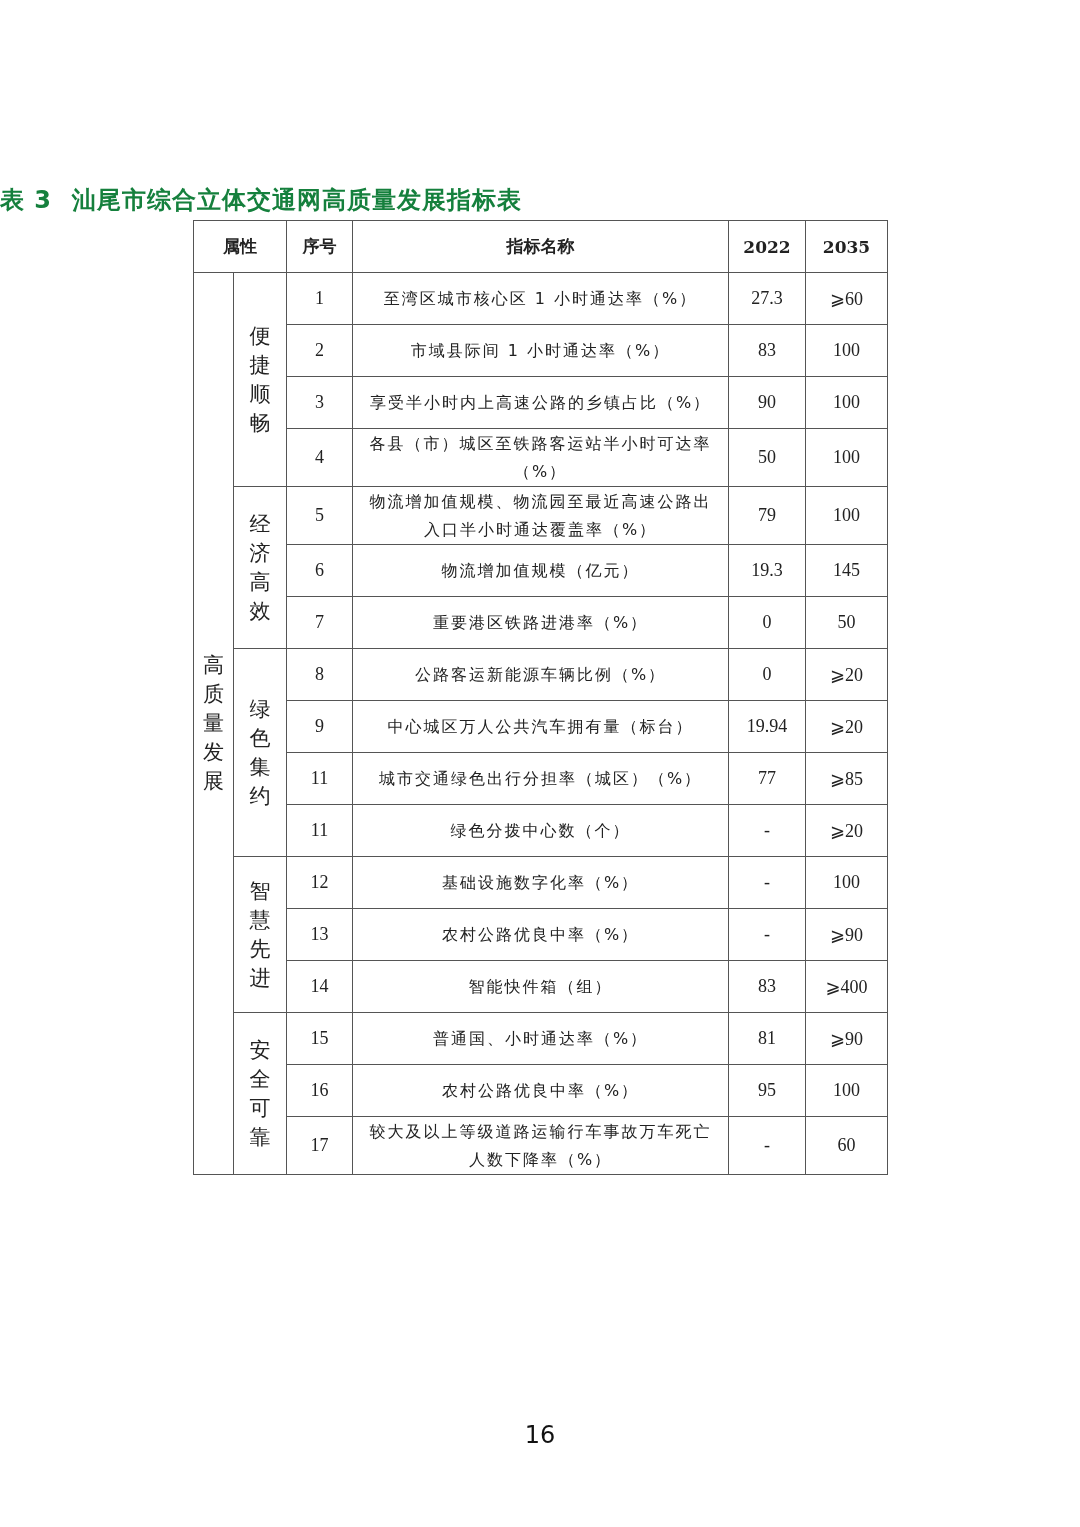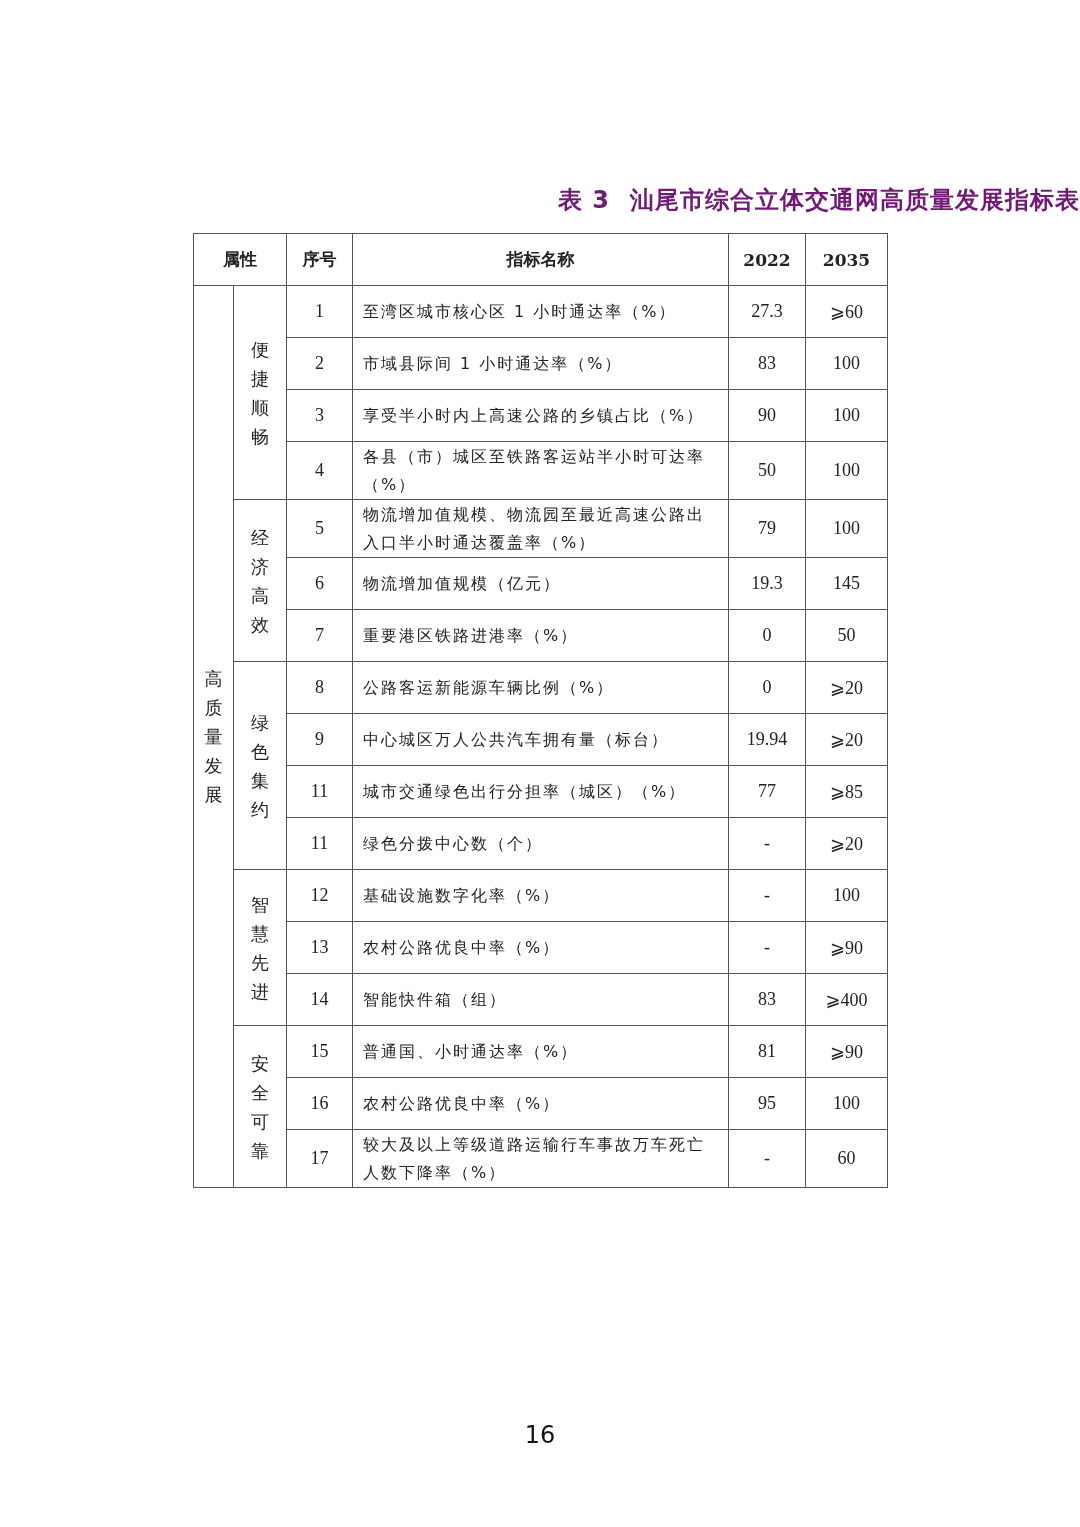--- a/index.html
+++ b/index.html
@@ -1,30 +1,30 @@
 <!DOCTYPE html>
 <html><head>
   <meta charset="utf-8">
   <style>
     html, body { margin:0; padding:0; background:#ffffff; }
     body { width:1080px; height:1527px; position:relative; overflow:hidden;
            font-family:"DejaVu Serif","Liberation Serif",serif; color:#222; }
-    .title { position:absolute; top:184px; left:0; width:1080px; text-align:right;
+    .title { position:absolute; top:184px; left:0; width:1080px; text-align:left;
              font-family:"DejaVu Sans","Liberation Sans",sans-serif; font-weight:bold;
-             font-size:24px; letter-spacing:1px; color:#701a75; }
+             font-size:24px; letter-spacing:1px; color:#15803d; }
     .title .num { margin-right:20px; }
-    table { position:absolute; top:233px; left:193px; border-collapse:collapse;
+    table { position:absolute; top:220px; left:193px; border-collapse:collapse;
             table-layout:fixed; width:694px; }
     td, th { border:1.5px solid #555; text-align:center; vertical-align:middle;
              font-size:17px; padding:0; }
     th { height:51px; font-weight:bold; font-size:17px; }
     th.cjk { font-family:"DejaVu Sans","Liberation Sans",sans-serif; font-weight:bold; }
-    td.name { text-align:left; padding:0 10px; line-height:28px; letter-spacing:2px;
+    td.name { text-align:center; padding:0 10px; line-height:28px; letter-spacing:2px;
               font-family:"DejaVu Sans","Liberation Sans",sans-serif; font-size:16px; }
-    td.vert { font-family:"DejaVu Sans","Liberation Sans",sans-serif; font-size:18px;
+    td.vert { font-family:"DejaVu Sans","Liberation Sans",sans-serif; font-size:21px;
               line-height:29px; }
     td.vert span { display:block; width:1em; margin:0 auto; word-break:break-all; }
     td.num, td.val { font-family:"Liberation Serif","DejaVu Serif",serif; font-size:18px; }
     .page-no { position:absolute; top:1421px; left:0; width:1080px; text-align:center;
                font-family:"DejaVu Sans","Liberation Sans",sans-serif; font-size:24px; color:#111; }
   </style>
 </head>
 <body>
 
 <div class="title">

